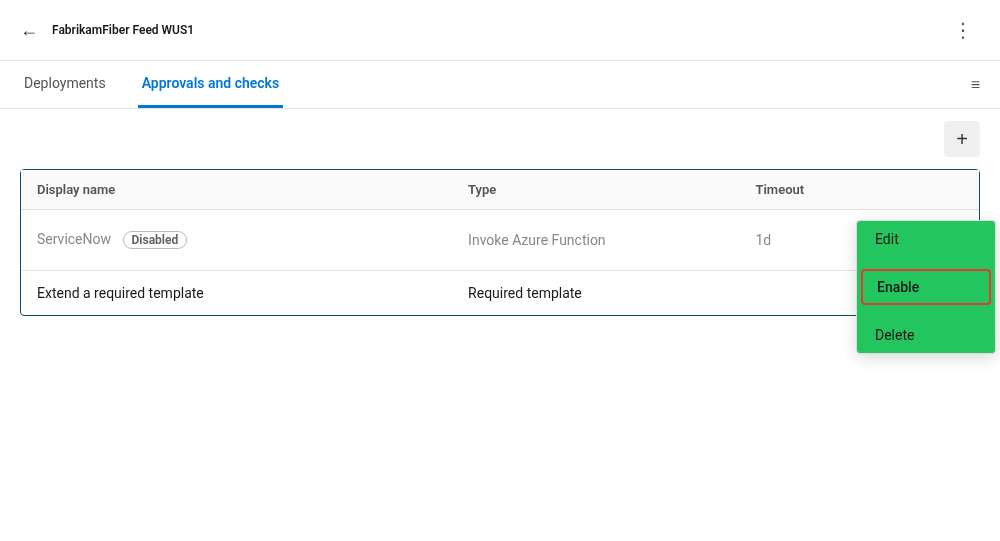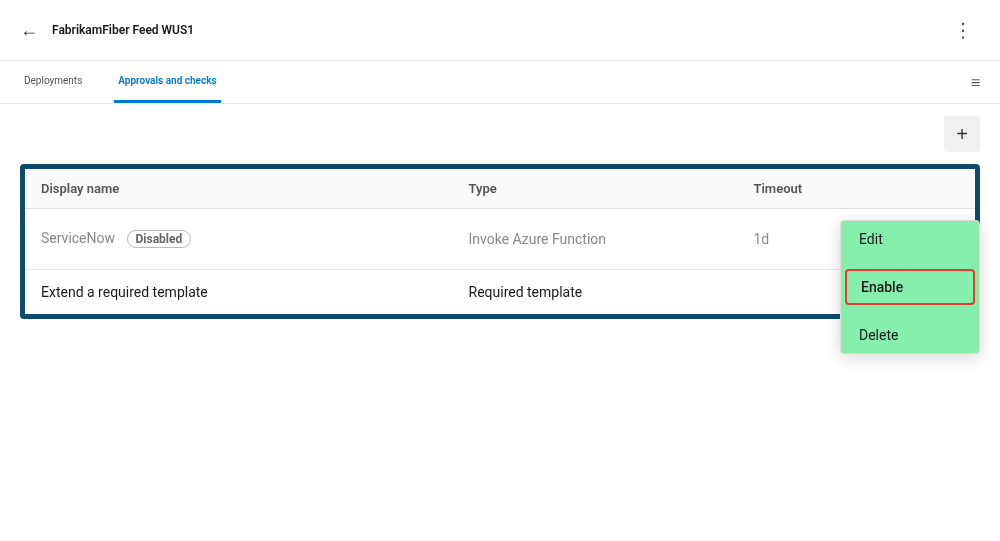--- a/index.html
+++ b/index.html
@@ -87,21 +87,21 @@
       border-bottom: 1px solid #e8e8e8;
     }
 
     .tabs-left {
       display: flex;
     }
 
     .tab {
       padding: 14px 4px;
       margin-right: 28px;
-      font-size: 10px;
+      font-size: 14px;
       cursor: pointer;
       color: #555;
       border-bottom: 3px solid transparent;
       text-decoration: none;
     }
 
     .tab.active {
       color: #0078d4;
       border-bottom: 3px solid #0078d4;
       font-weight: 600;
@@ -135,21 +135,21 @@
       cursor: pointer;
       display: flex;
       align-items: center;
       justify-content: center;
       color: #333;
     }
 
     
     .table-container {
       margin: 0 20px;
-      border: 5px solid #0c4a6e;
+      border: 1px solid #0c4a6e;
       border-radius: 4px;
       background: #fff;
       overflow: visible;
       position: relative;
     }
 
     .table {
       width: 100%;
       border-collapse: collapse;
     }
@@ -226,23 +226,23 @@
       color: #444;
       display: flex;
       align-items: center;
       justify-content: center;
       letter-spacing: 1px;
     }
 
     
     .dropdown-menu {
       position: absolute;
-      right: 20px;
+      right: 4px;
       top: 220px;
-      background: #86efac;
+      background: #22c55e;
       border: 1px solid #ddd;
       border-radius: 4px;
       box-shadow: 0 4px 16px rgba(0,0,0,0.15);
       z-index: 100;
       min-width: 140px;
       overflow: hidden;
     }
 
     .dropdown-item {
       padding: 10px 18px;

